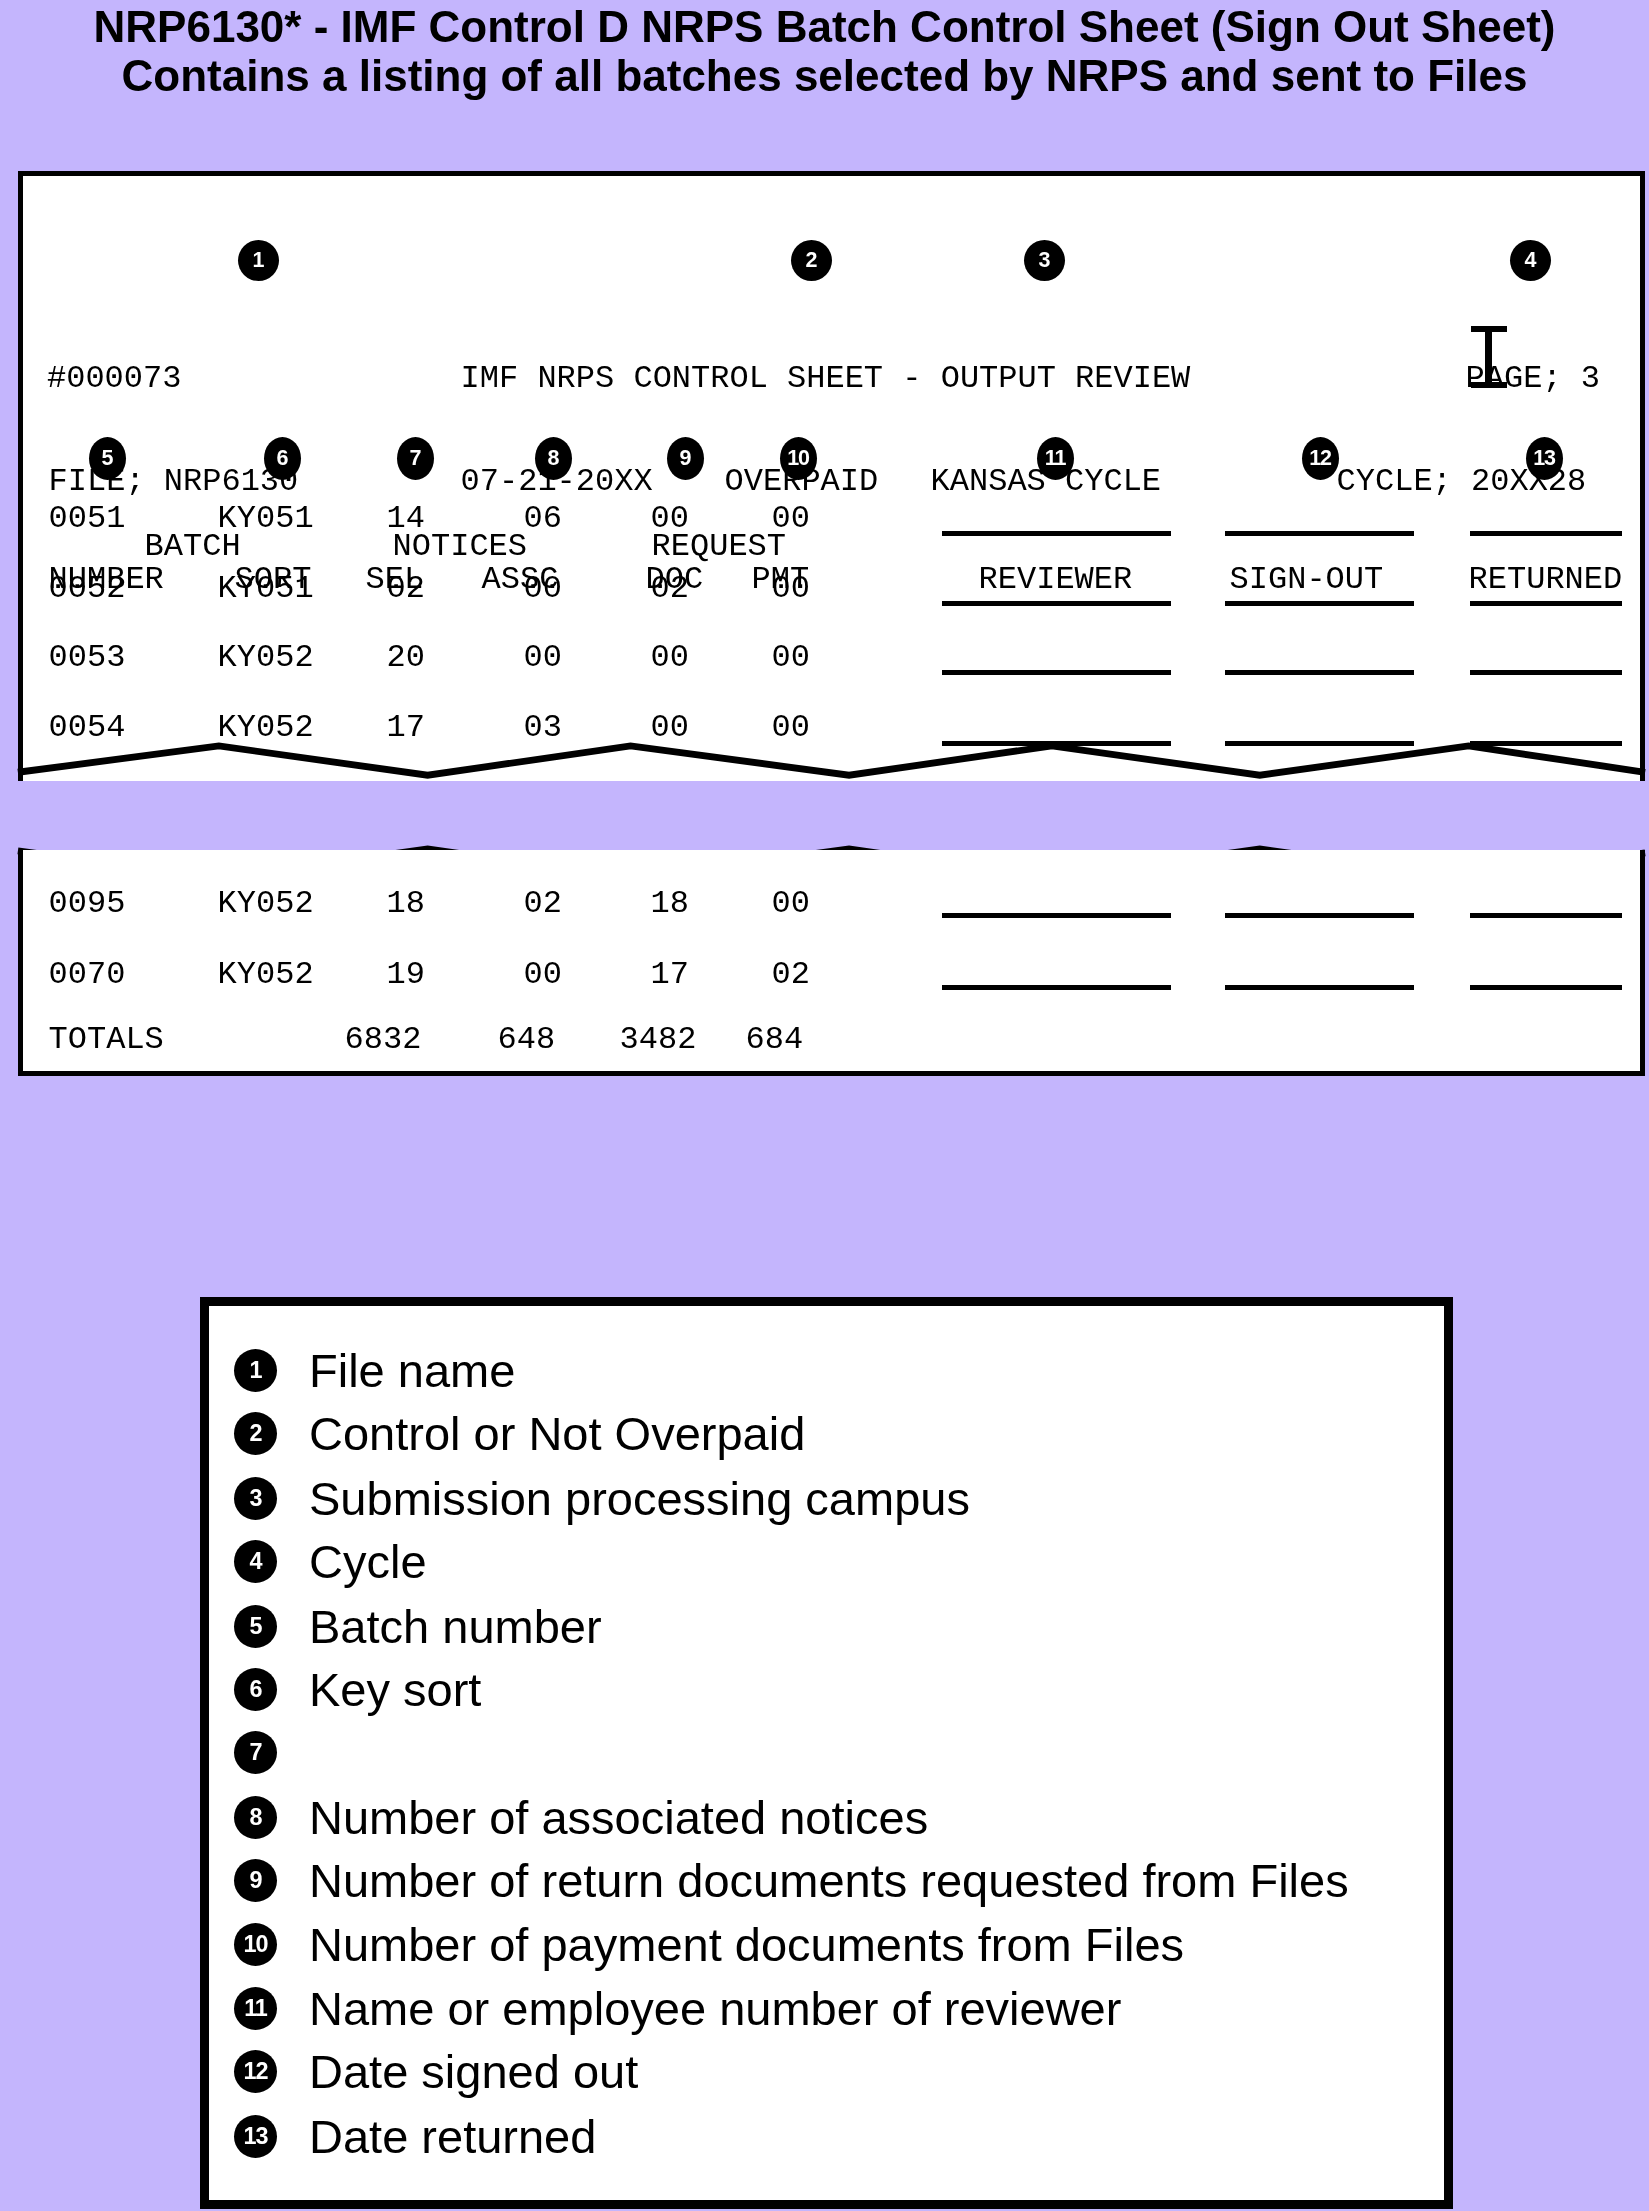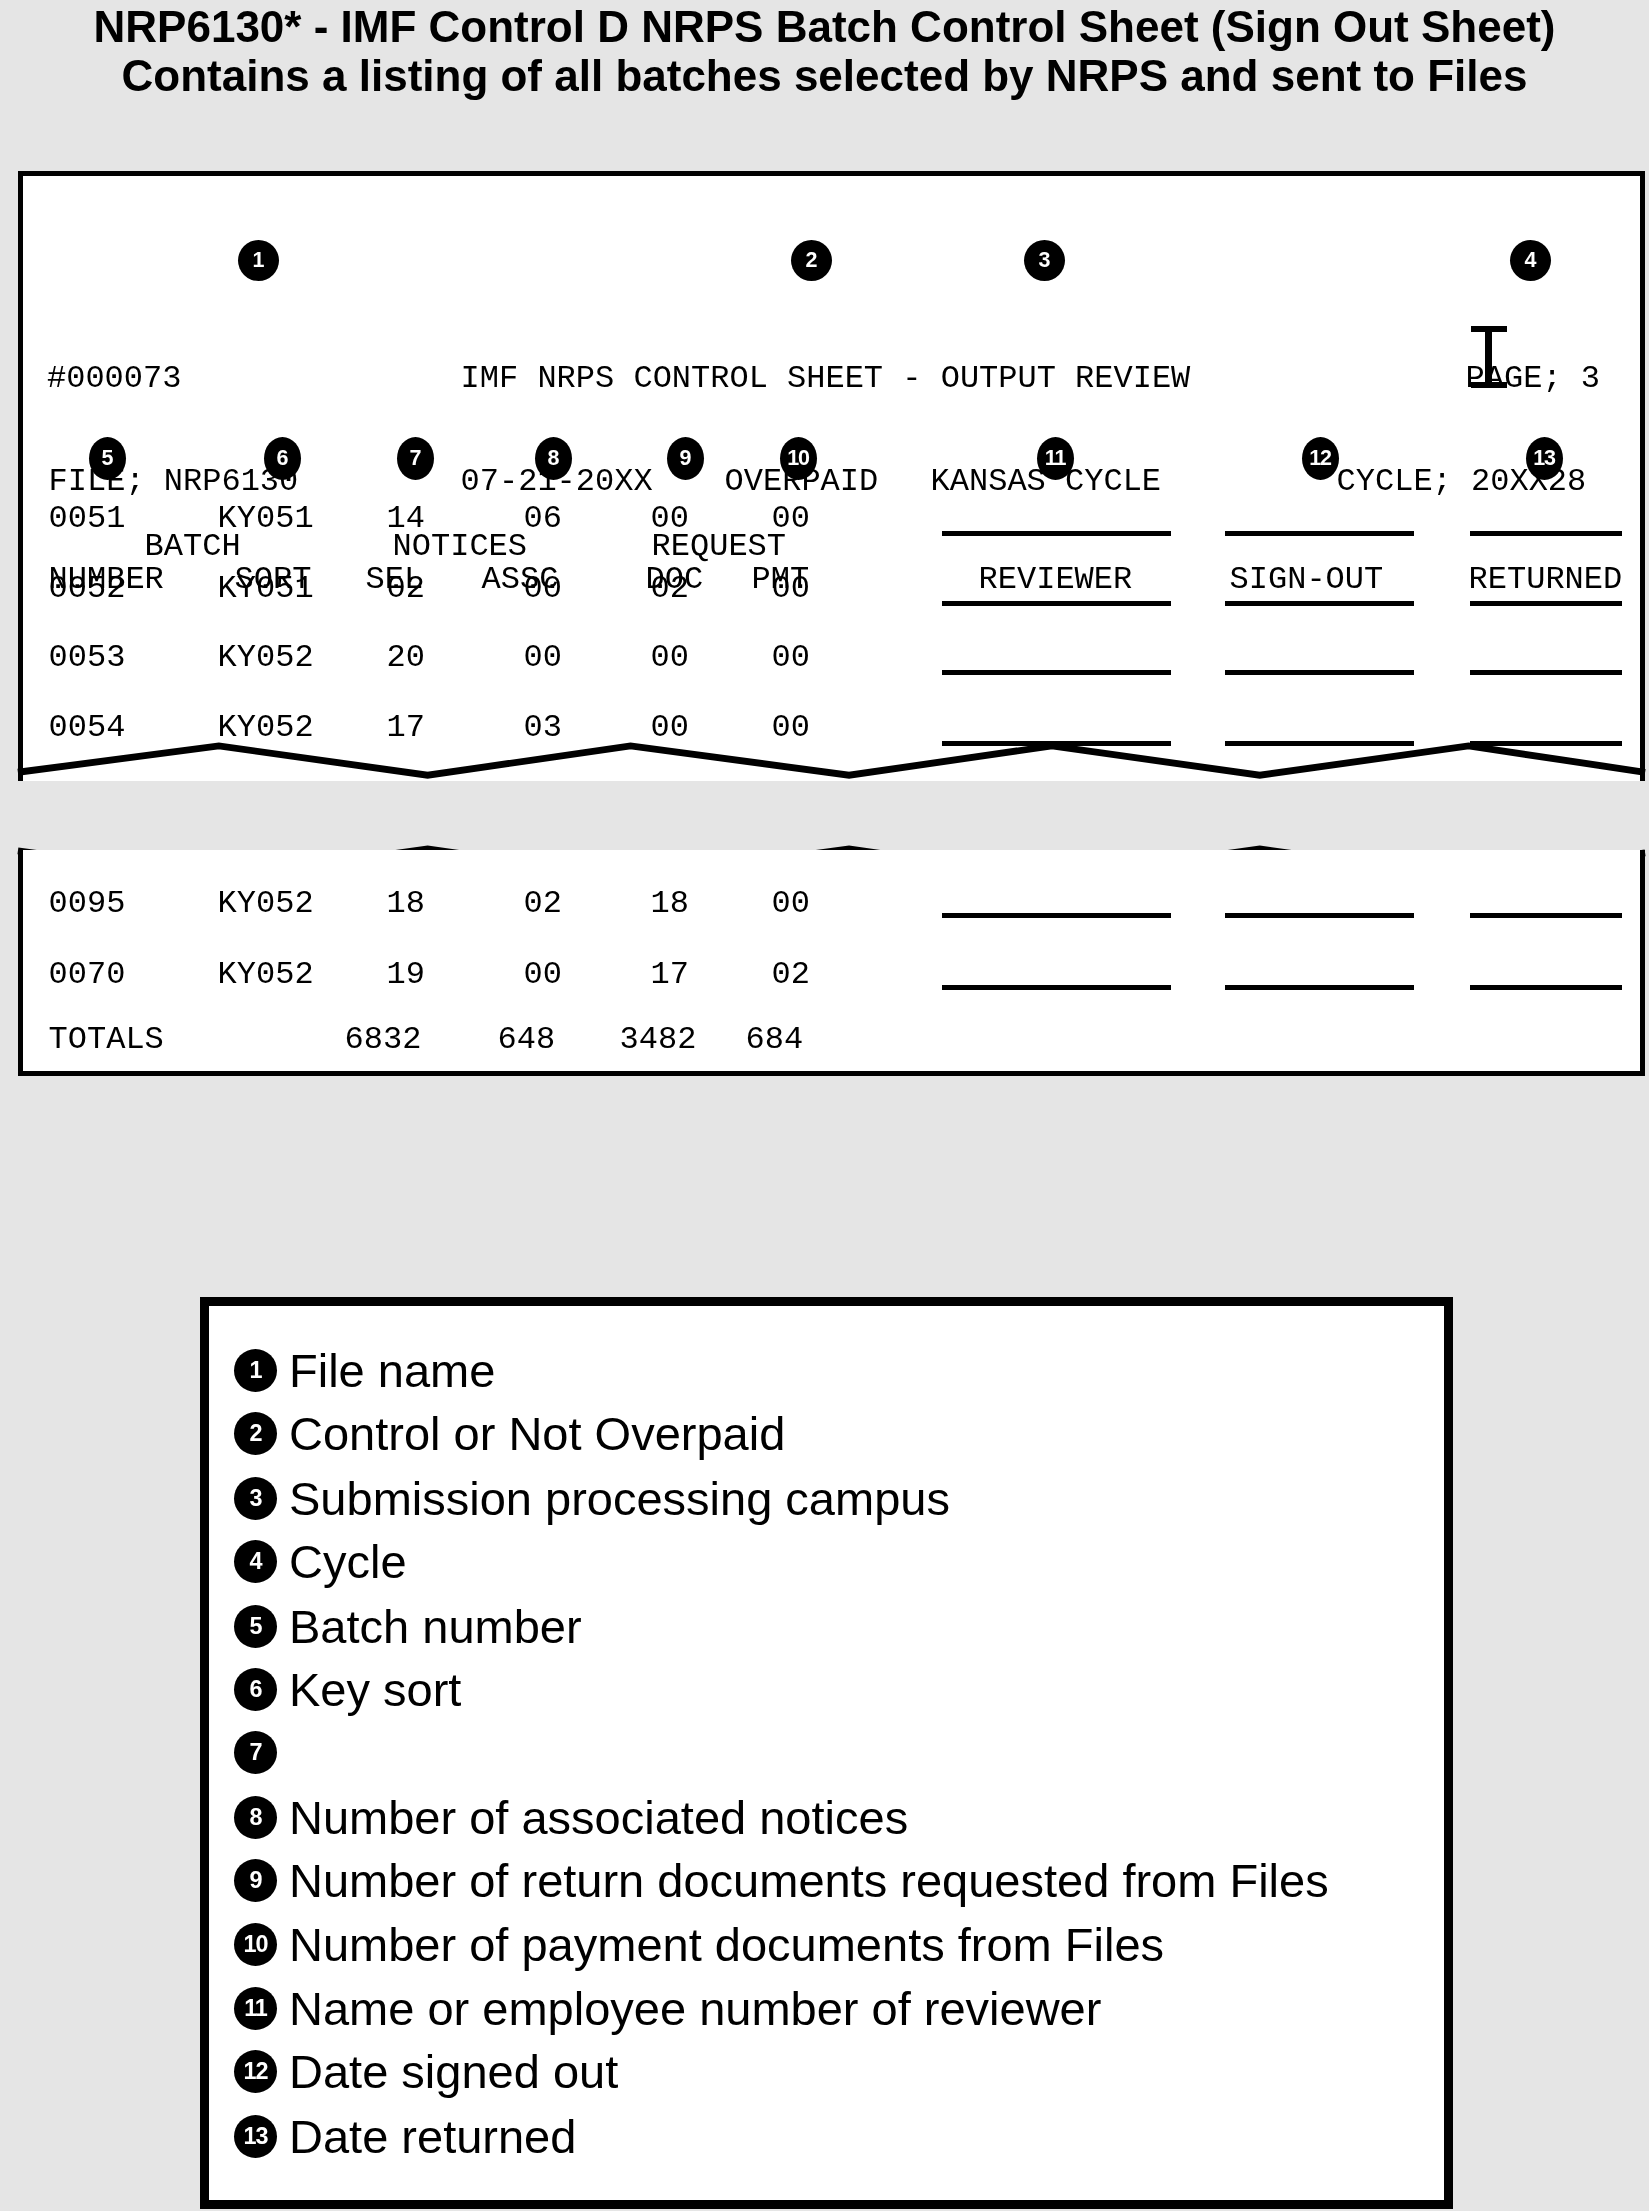--- a/index.html
+++ b/index.html
@@ -1,17 +1,17 @@
 <!DOCTYPE html>
 <html><head>
 <meta charset="utf-8">
 <title>NRP6130 IMF NRPS Batch Control Sheet</title>
 <style>
   html,body{margin:0;padding:0;background:#ffffff;}
-  #page{position:relative;width:1649px;height:2212px;background:#e5e5e5;overflow:hidden;
+  #page{position:relative;width:1649px;height:2212px;background:#c4b5fd;overflow:hidden;
         font-family:"Liberation Sans",sans-serif;color:#000;}
 
   
   .doc-title{position:absolute;left:0;top:2px;width:100%;text-align:center;
              font:bold 44px/49px "Liberation Sans",sans-serif;color:#000;}
 
   
   .sheetbox{position:absolute;box-sizing:border-box;background:#fff;border:5.9px solid #000;}
   #box-upper{left:17.6px;top:171px;width:1627px;height:610px;border-bottom:none;}
   #box-lower{left:17.6px;top:850px;width:1627px;height:226px;border-top:none;}
@@ -32,21 +32,21 @@
   
   .ibeam{position:absolute;background:#000;}
 
   
   #legend{position:absolute;left:200px;top:1297px;width:1253px;height:912px;
           box-sizing:border-box;border:9.8px solid #000;background:#fff;}
   .legend-item{position:absolute;left:25px;height:51px;display:flex;align-items:center;}
   .legend-badge{width:43px;height:43px;background:#000;color:#fff;border-radius:50%;
                 flex:0 0 43px;display:flex;align-items:center;justify-content:center;
                 font:bold 23.4px "Liberation Sans",sans-serif;letter-spacing:-1px;}
-  .legend-text{margin-left:12px;font:47px/51px "Liberation Sans",sans-serif;white-space:nowrap;color:#000;}
+  .legend-text{margin-left:32px;font:47px/51px "Liberation Sans",sans-serif;white-space:nowrap;color:#000;}
 </style>
 </head>
 <body>
 
 <div id="page">
 
   <div class="doc-title">
     <div>NRP6130* - IMF Control D NRPS Batch Control Sheet (Sign Out Sheet)</div>
     <div>Contains a listing of all batches selected by NRPS and sent to Files</div>
   </div>

